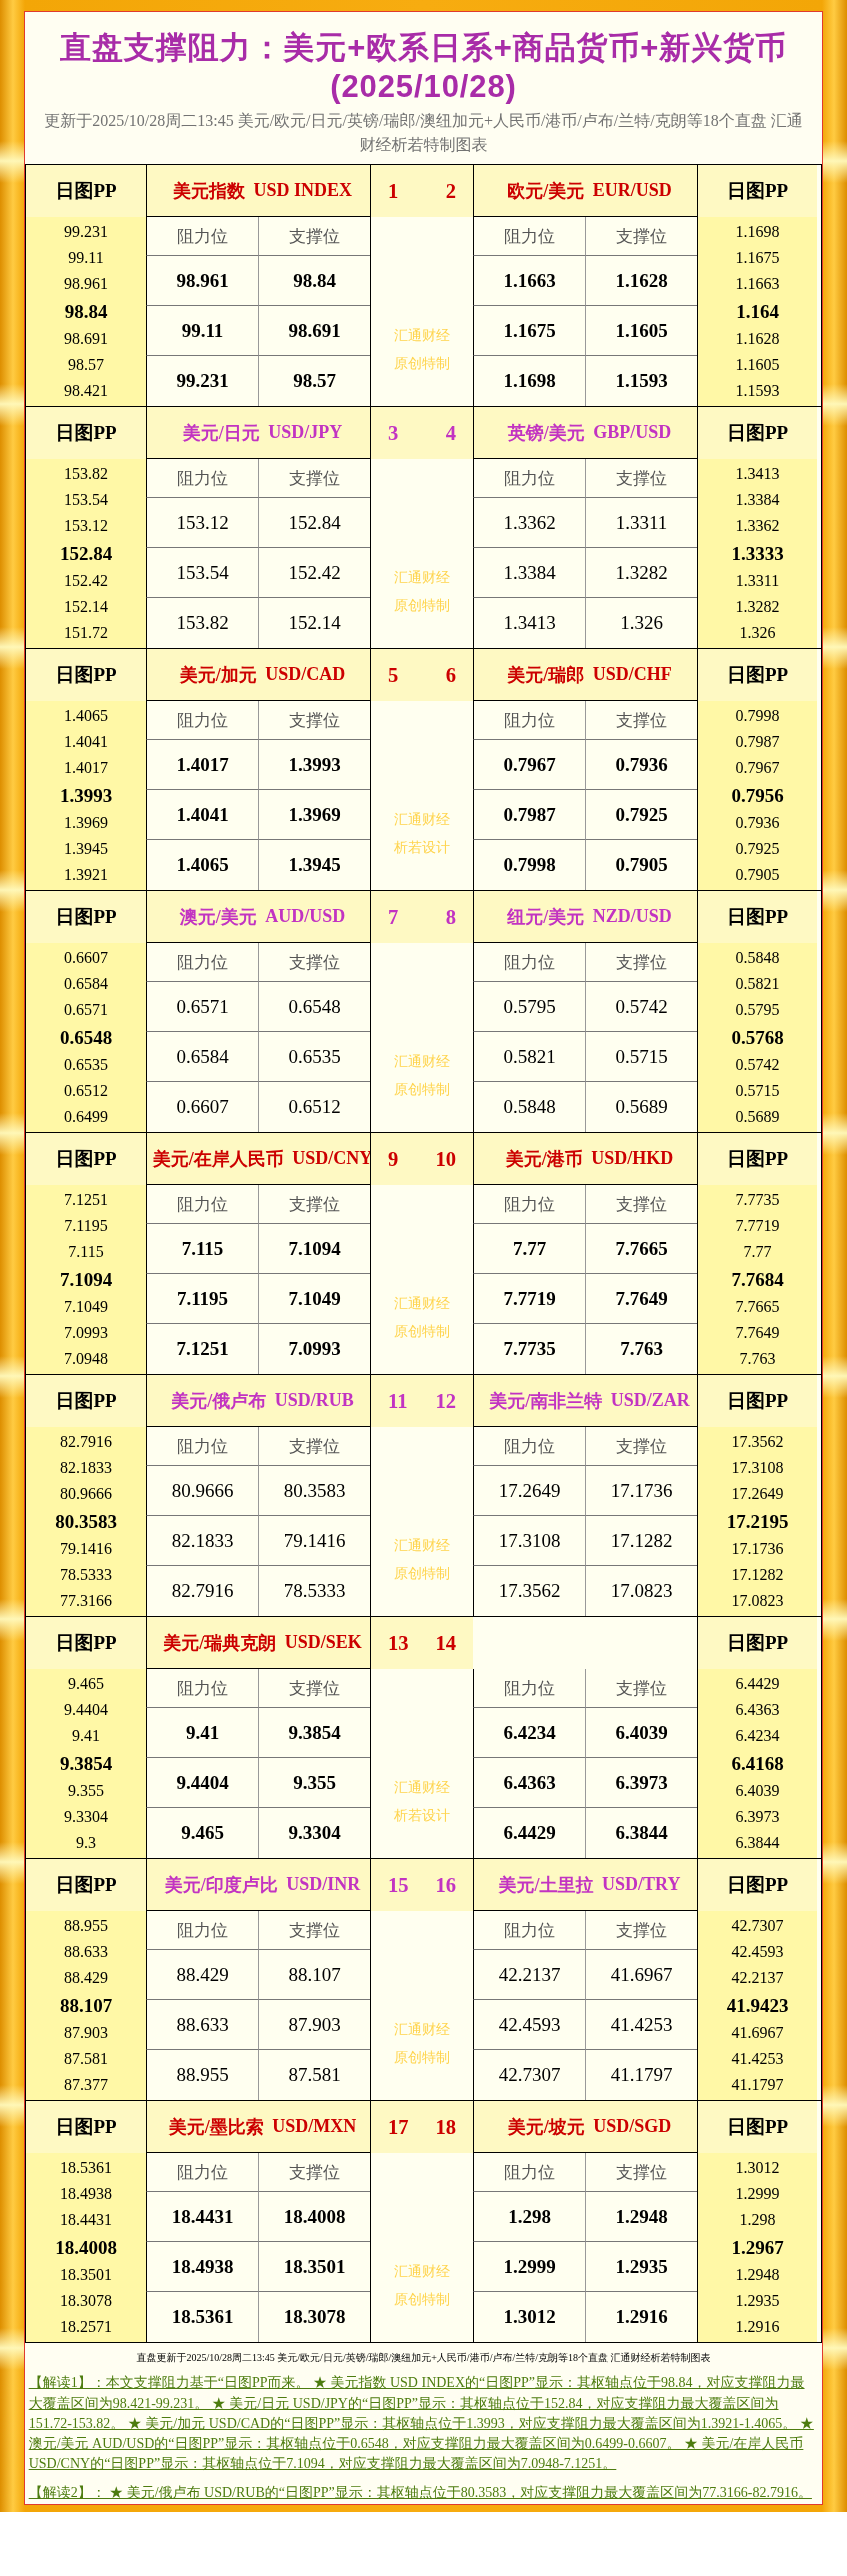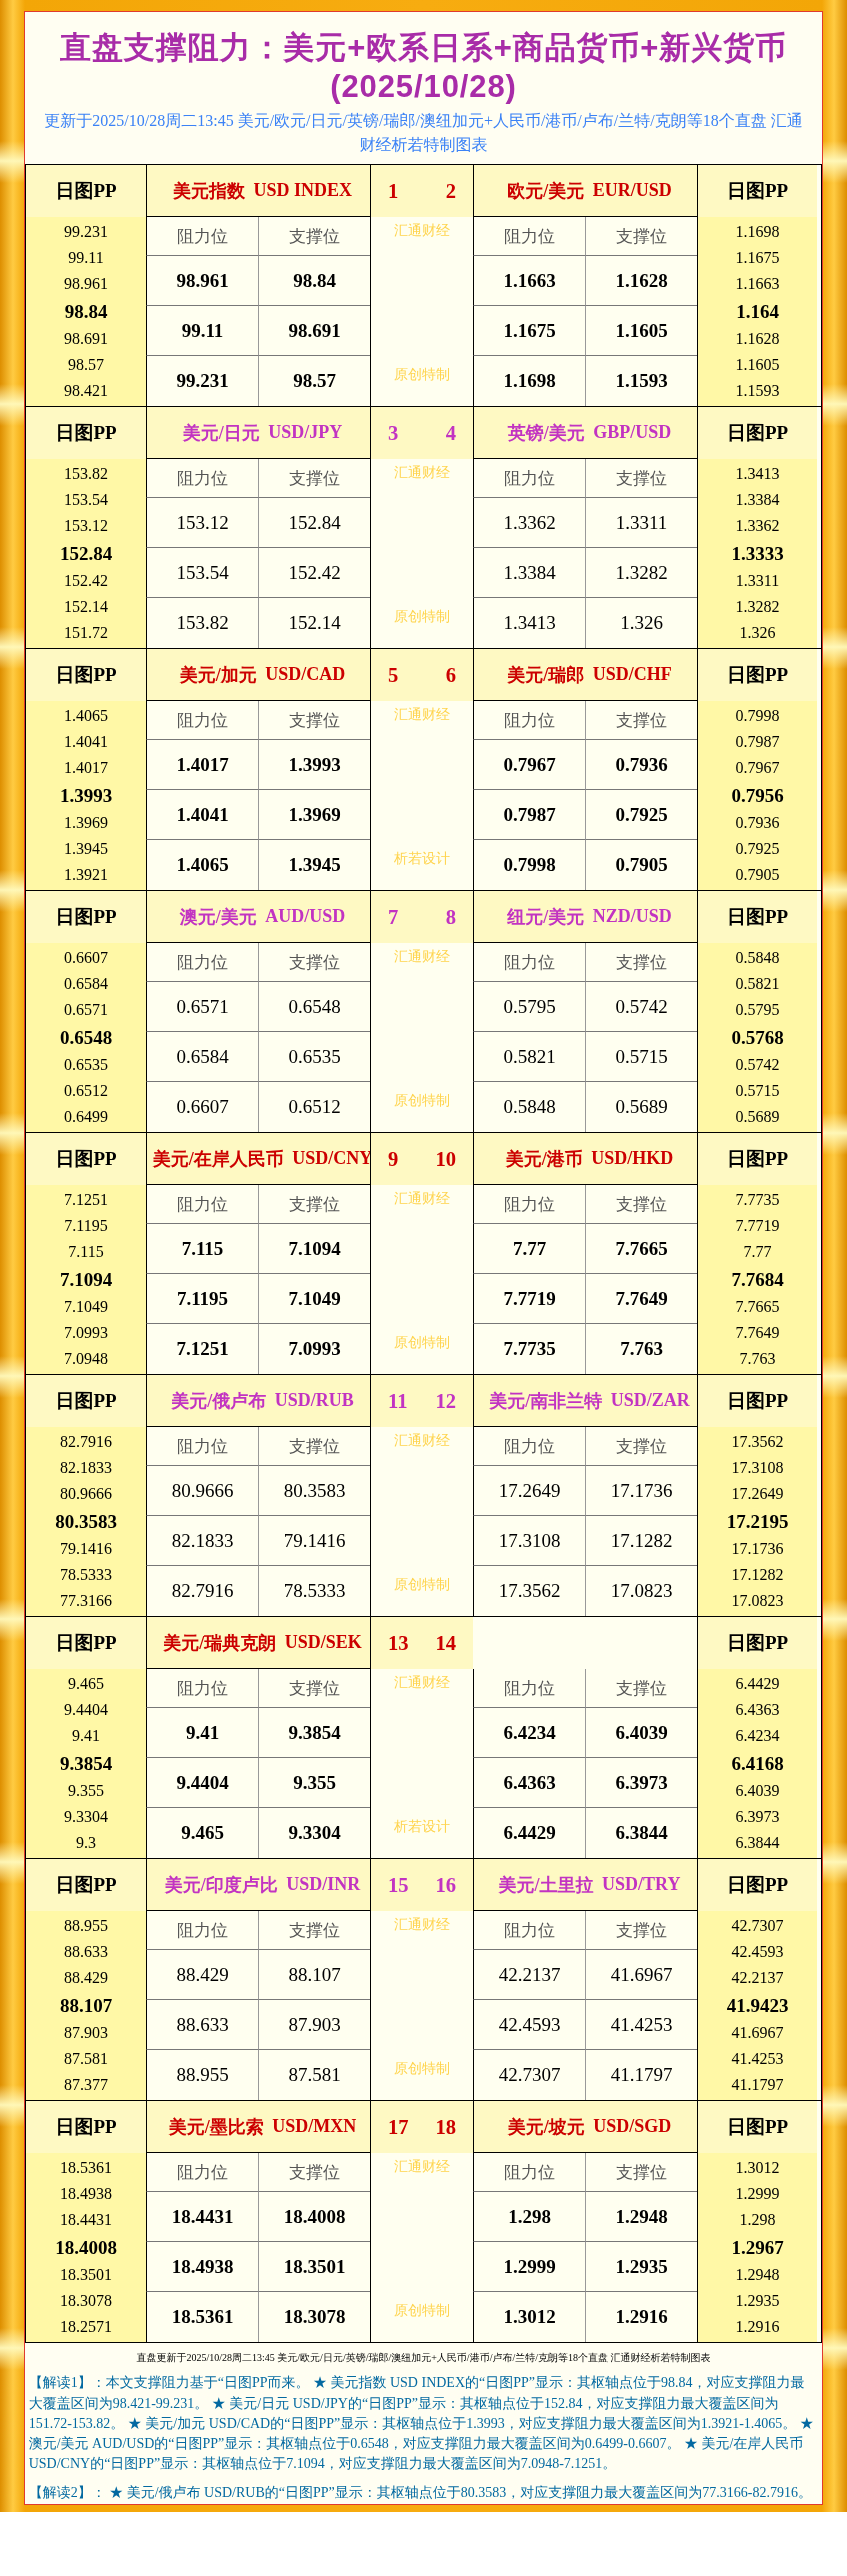--- a/index.html
+++ b/index.html
@@ -30,21 +30,21 @@
     font-weight:bold;
     font-size:31px;
     color:#A82CA8;
     letter-spacing:0.9px;
   }
   .subtitle{
     margin:1.9px 13px 7.5px 13px;
     text-align:center;
     font-size:16px;
     line-height:1.5;
-    color:#3b82f6;
+    color:#737373;
   }
   .sections{border:1.9px solid #000;}
   .section{
     display:grid;
     grid-template-columns:120px 112px 112px 103px 112px 112px 120px;
     grid-template-rows:52px 39px 50px 50px 50px;
     border-bottom:1.9px solid #000;
     background:#FFFFF0;
   }
   .section:last-child{border-bottom:none;}
@@ -67,38 +67,38 @@
   .ppcol{flex-direction:column;justify-content:space-around;padding:1.9px 0;background:#FFF8A6;}
   .ppv{font-size:16px;color:#000;line-height:1;}
   .ppv.pivot{font-size:19px;font-weight:bold;}
   
   .lbl{font-size:17px;color:#555;border-bottom:0.9px solid #777;background:#FFFFF0;text-align:center;}
   .rL1{grid-area:2/2/3/3;}
   .rL2{grid-area:2/3/3/4;}
   .rR1{grid-area:2/5/3/6;}
   .rR2{grid-area:2/6/3/7;}
   
-  .centerc{grid-area:2/4/6/5;flex-direction:column;justify-content:space-between;padding-bottom:17px;background:#FFFFF0;}
+  .centerc{grid-area:2/4/6/5;flex-direction:column;justify-content:flex-end;padding-bottom:28px;background:#FFFFF0;}
   .wm{color:#FFD44D;font-size:14px;line-height:2.0;}
   
   .val{font-size:19px;color:#000;background:#FFFFF0;}
   .bb{border-bottom:0.9px solid #777;}
   
   .vb2{border-left:1.9px solid #000;}
   .vb1{border-left:0.9px solid #999;}
   
   .vL0r{grid-area:3/2/4/3;} .vL0s{grid-area:3/3/4/4;}
   .vL1r{grid-area:4/2/5/3;} .vL1s{grid-area:4/3/5/4;}
   .vL2r{grid-area:5/2/6/3;} .vL2s{grid-area:5/3/6/4;}
   .vR0r{grid-area:3/5/4/6;} .vR0s{grid-area:3/6/4/7;}
   .vR1r{grid-area:4/5/5/6;} .vR1s{grid-area:4/6/5/7;}
   .vR2r{grid-area:5/5/6/6;} .vR2s{grid-area:5/6/6/7;}
   
   .footline{margin:7.5px 3.7px 1.9px 3.7px;text-align:center;font-size:10px;color:#000;}
-  .note{margin:8.4px 3.7px 0 3.7px;font-size:14px;line-height:1.45;color:#0369a1;text-align:left;}
+  .note{margin:8.4px 3.7px 0 3.7px;font-size:14px;line-height:1.45;color:#4d7c0f;text-align:left;text-decoration:underline;}
 </style>
 </head>
 <body>
 
 <div class="page">
   <div class="content">
     <div class="title">直盘支撑阻力：美元+欧系日系+商品货币+新兴货币(2025/10/28)</div>
     <div class="subtitle">更新于2025/10/28周二13:45 美元/欧元/日元/英镑/瑞郎/澳纽加元+人民币/港币/卢布/兰特/克朗等18个直盘 汇通财经析若特制图表</div>
     <div class="sections">
   <div class="section acc-red">

